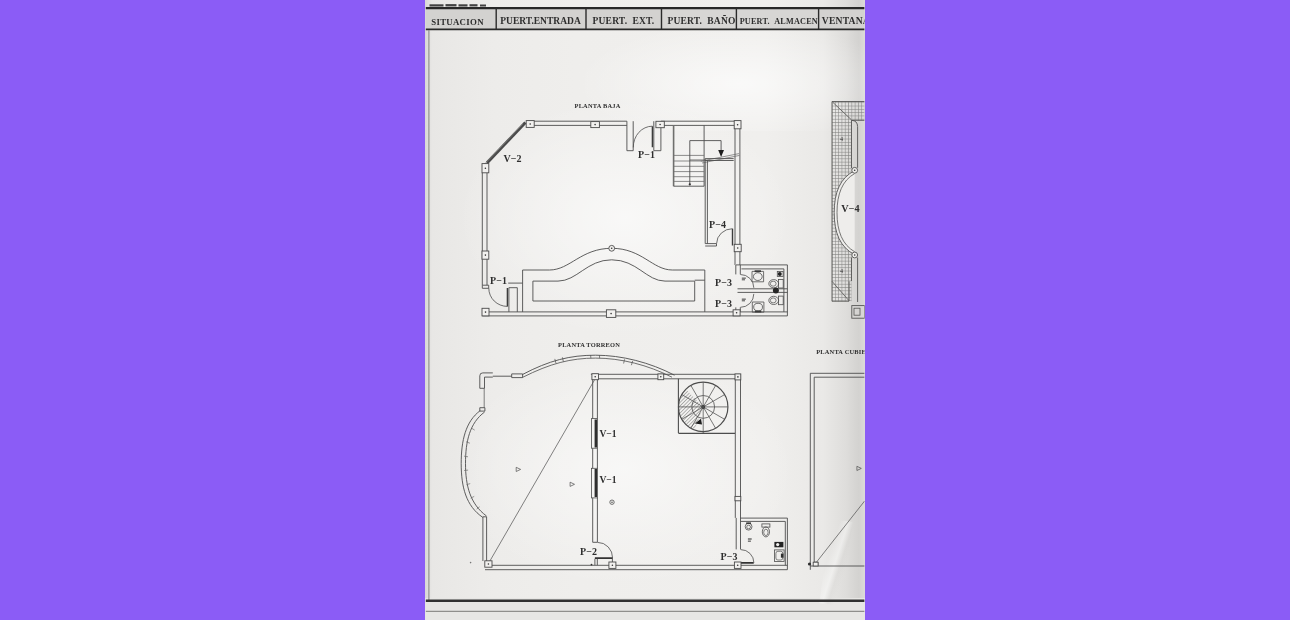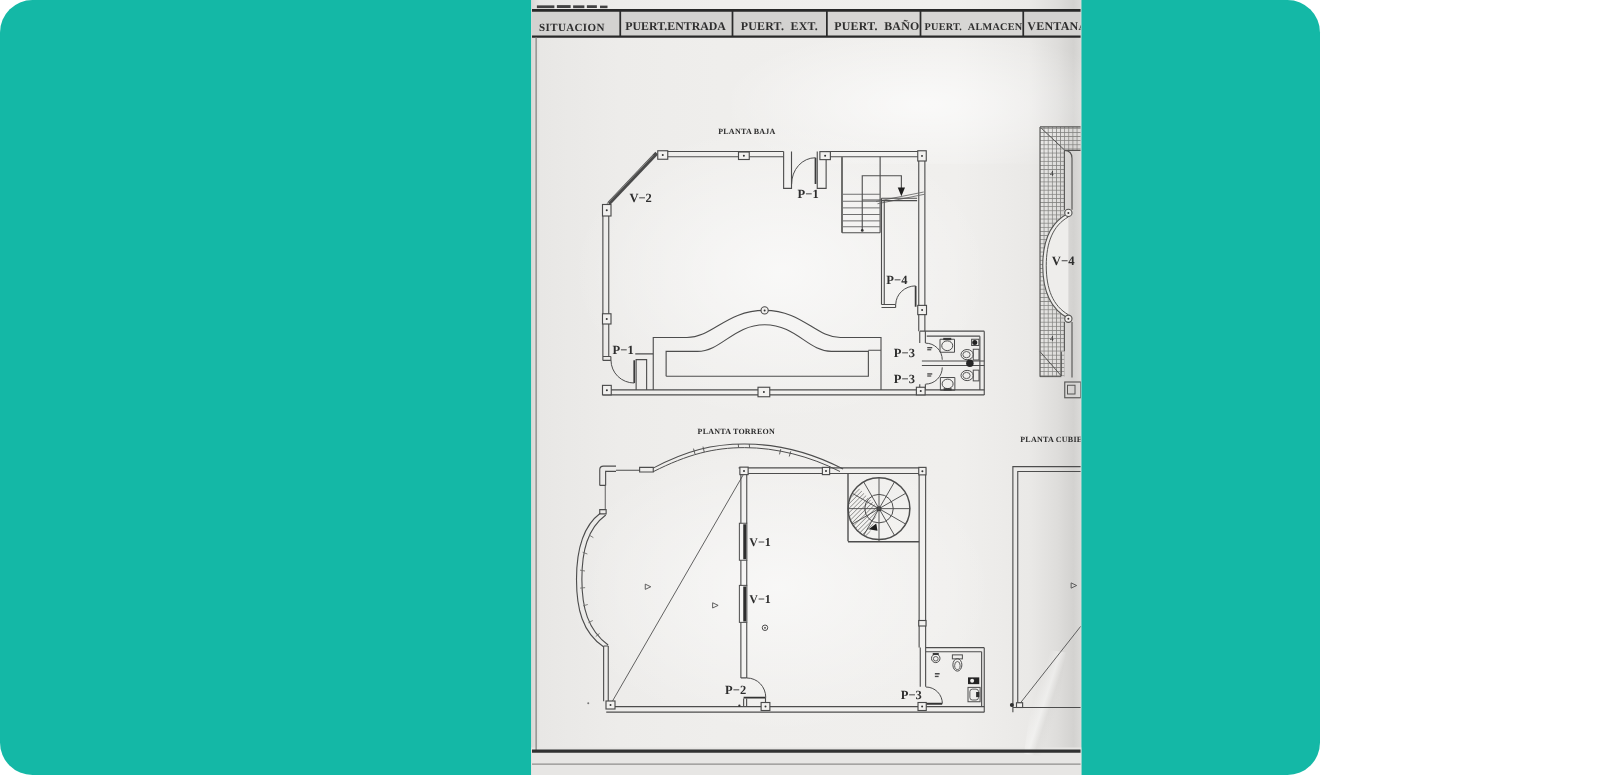--- a/index.html
+++ b/index.html
@@ -1,16 +1,16 @@
 <!DOCTYPE html>
 <html><head>
 <meta charset="utf-8">
 <style>
   html,body{margin:0;padding:0;background:#ffffff;width:1290px;height:620px;overflow:hidden;}
-  #page{position:relative;width:1056px;height:620px;background:#14b8a6;font-family:"Liberation Serif",serif;border-radius:26px;}
+  #page{position:relative;width:1290px;height:620px;background:#8b5cf6;font-family:"Liberation Serif",serif;}
   #scan{position:absolute;left:425px;top:0;width:440px;height:620px;
     background:
       linear-gradient(90deg, #d8d7d5 0px, #e8e7e5 7px, #eae9e7 30px, #edecea 70px, #efeeec 150px, #f0efed 340px, #eae9e7 398px, #dedddb 421px, #d3d2d0 434px, #dcdbd9 440px),
       #ecebe9;
   }
   #scan .soft1{position:absolute;left:35px;top:100px;width:330px;height:235px;background:radial-gradient(ellipse at 50% 50%, rgba(255,255,255,0.6), rgba(255,255,255,0) 72%);}
   #scan .soft2{position:absolute;left:28px;top:355px;width:340px;height:230px;background:radial-gradient(ellipse at 50% 50%, rgba(255,255,255,0.55), rgba(255,255,255,0) 72%);}
   #scan .soft3{position:absolute;left:0px;top:598px;width:440px;height:22px;background:#e7e6e4;}
   #scan .soft4{position:absolute;left:160px;top:26px;width:280px;height:105px;background:radial-gradient(ellipse at 55% 55%, rgba(255,255,255,0.65), rgba(255,255,255,0) 75%);}
   #scan .crease{position:absolute;left:400px;top:520px;width:22px;height:85px;background:linear-gradient(100deg, rgba(255,255,255,0) 25%, rgba(250,250,249,0.5) 48%, rgba(213,212,210,0.3) 63%, rgba(255,255,255,0) 80%);transform:rotate(8deg);}

